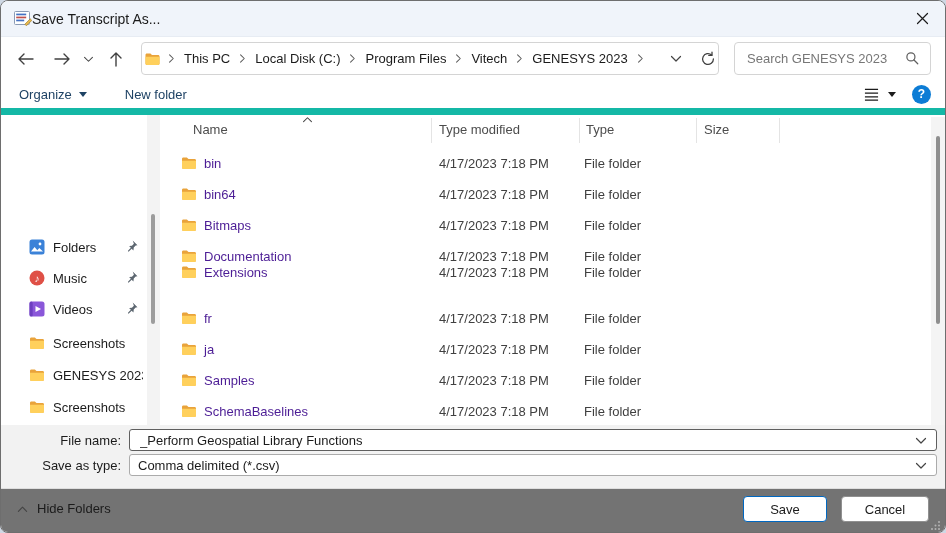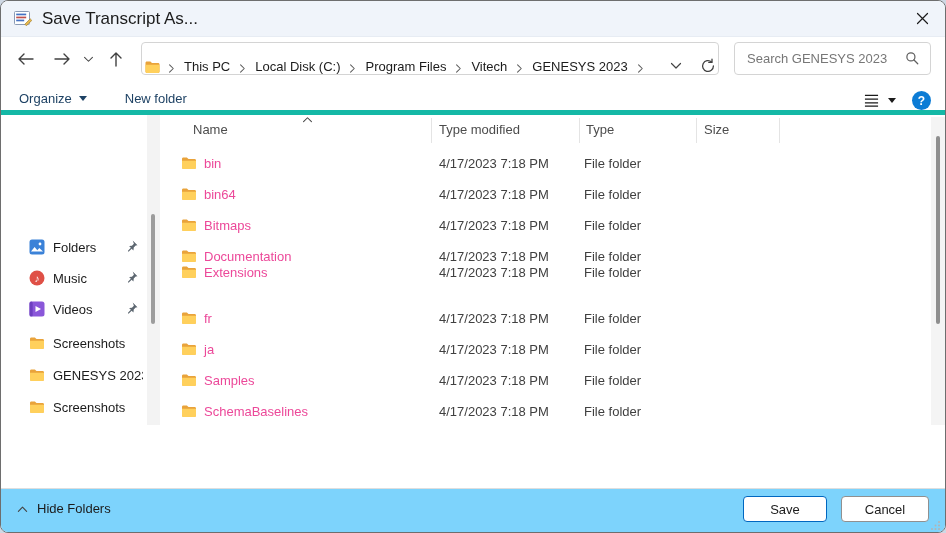--- a/index.html
+++ b/index.html
@@ -5,39 +5,39 @@
   html,body{margin:0;padding:0;background:#cfd8e4;}
   .window{position:relative;width:946px;height:533px;box-sizing:border-box;background:#fff;
     border:1px solid #6e6e6e;border-radius:8px;overflow:hidden;
     font-family:"Liberation Sans","DejaVu Sans",sans-serif;font-size:13px;color:#1b1b1b;}
   svg{display:block}
   .stroke-i{stroke:#404040;fill:none;stroke-width:1.4;stroke-linecap:round;stroke-linejoin:round}
 
   
   .titlebar{position:absolute;top:0;left:0;right:0;height:36px;background:#f0f4fa;
     border-bottom:1px solid #e7ecf3;display:flex;align-items:center;padding-left:13px;box-sizing:border-box}
-  .title-text{font-size:17px;margin-left:10px;color:#1b1b1b}
+  .title-text{font-size:14px;color:#1b1b1b}
   .close-btn{position:absolute;right:0;top:0;width:46px;height:35px;display:flex;align-items:center;justify-content:center;cursor:pointer}
 
   
   .navbar{position:absolute;top:37px;left:0;right:0;height:42px;background:#fff}
   .navbtn{position:absolute;top:6px;width:30px;height:30px;display:flex;align-items:center;justify-content:center;border-radius:4px;cursor:pointer}
   .addressbar{position:absolute;left:140px;top:4px;width:578px;height:33px;border:1px solid #d4d4d4;border-radius:4px;
-    display:flex;align-items:flex-end;padding:0 2px;box-sizing:border-box;background:#fff}
+    display:flex;align-items:center;padding:0 2px;box-sizing:border-box;background:#fff}
   .crumb{padding:0 2px;cursor:pointer;white-space:nowrap}
   .crumb-sep{margin:0 7px}
   .addr-right{margin-left:auto;display:flex;align-items:center;gap:18px}
   .searchbox{position:absolute;left:733px;top:4px;width:197px;height:33px;border:1px solid #d4d4d4;border-radius:4px;
     display:flex;align-items:center;padding:0 10px;box-sizing:border-box;background:#fff}
   .searchbox input{border:none;outline:none;flex:1;font:inherit;font-size:13px;color:#8b5cf6;background:transparent;min-width:0}
   .searchbox input::placeholder{color:#777}
 
   
-  .toolbar{position:absolute;top:79px;left:0;right:0;height:35px;background:#fff;border-bottom:5px solid #14b8a6;
-    display:flex;align-items:flex-end;box-sizing:border-box}
+  .toolbar{position:absolute;top:79px;left:0;right:0;height:35px;background:#fff;border-bottom:7px solid #14b8a6;
+    display:flex;align-items:center;box-sizing:border-box}
   .tool-link{display:flex;align-items:center;gap:7px;color:#1e4264;cursor:pointer;padding:4px 6px}
   .tool-organize{margin-left:12px}
   .tool-newfolder{margin-left:26px}
   .tool-right{margin-left:auto;display:flex;align-items:center;gap:16px;margin-right:14px}
   .viewbtn{display:flex;align-items:center;gap:8px;cursor:pointer}
   .helpbtn{width:19px;height:19px;border-radius:50%;background:#0c7cd5;color:#fff;display:flex;align-items:center;justify-content:center;
     font-size:12px;font-weight:bold;cursor:pointer}
 
   
   .content{position:absolute;top:114px;left:0;right:0;height:310px;background:#fff;overflow:hidden}
@@ -50,40 +50,40 @@
   .side-sbtrack{position:absolute;right:3px;top:0;width:13px;height:100%;background:#f3f3f3;cursor:pointer}
   .side-sbthumb{position:absolute;left:4px;width:4px;top:99px;height:110px;background:#9c9c9c;border-radius:2px;cursor:grab}
 
   .filelist{position:absolute;left:162px;top:0;right:0;height:100%}
   .flheader{position:absolute;top:0;left:0;right:14px;height:30px;background:#fff}
   .hcol{position:absolute;top:7px;color:#4c4c4c;cursor:pointer}
   .hsep{position:absolute;top:3px;height:25px;width:1px;background:#e4e4e4}
   .sorticon{position:absolute;left:139px;top:1px}
   .frow{position:absolute;left:0;right:14px;height:31px;cursor:pointer}
   .ficon{position:absolute;left:18px;top:8px}
-  .fname{position:absolute;left:41px;top:8px;color:#ec4899;white-space:nowrap}
+  .fname{position:absolute;left:41px;top:8px;color:#4c1d95;white-space:nowrap}
   .fdate{position:absolute;left:276px;top:8px;color:#404040;white-space:nowrap}
   .ftype{position:absolute;left:421px;top:8px;color:#3f3f3f;white-space:nowrap}
   .fl-sbtrack{position:absolute;right:0;top:2px;width:14px;height:100%;background:#f4f4f4;cursor:pointer}
   .fl-sbthumb{position:absolute;left:5px;width:4px;top:19px;height:188px;background:#8f8f8f;border-radius:2px;cursor:grab}
 
   
   .fields{position:absolute;top:424px;left:0;right:0;height:63px;background:#f2f2f2}
   .flabel{position:absolute;left:0;width:120px;text-align:right;color:#1b1b1b}
   .combo{position:absolute;left:128px;right:8px;height:22px;background:#fff;border-radius:3px;
     display:flex;align-items:center;padding:0 28px 0 8px;box-sizing:border-box}
   .combo-chev{position:absolute;right:9px;top:7px}
   .combo-name{top:4px;border:1px solid #5f5f5f}
   .combo-type{top:29px;border:1px solid #ababab;cursor:pointer}
   .combo-name input{border:none;outline:none;flex:1;font:inherit;font-size:13px;color:#1b1b1b;background:transparent;min-width:0}
   .flabel-name{top:8px}
   .flabel-type{top:33px}
 
   
-  .footer{position:absolute;top:487px;left:0;right:0;height:46px;background:#7dd3fc;border-top:1px solid #dedede;box-sizing:border-box}
+  .footer{position:absolute;top:487px;left:0;right:0;height:46px;background:#737373;border-top:1px solid #dedede;box-sizing:border-box}
   .hidefolders{position:absolute;left:16px;top:12px;display:flex;align-items:center;gap:9px;cursor:pointer;color:#1b1b1b}
   .btn{position:absolute;top:7px;height:26px;background:#fff;border-radius:4px;display:flex;align-items:center;justify-content:center;
     font-size:13px;cursor:pointer;box-sizing:border-box}
   .btn-save{left:742px;width:84px;border:1px solid #0067c0}
   .btn-cancel{left:840px;width:88px;border:1px solid #909090}
   .grip{position:absolute;right:4px;bottom:3px;cursor:nwse-resize}
 </style>
 </head>
 <body>
 
@@ -380,20 +380,36 @@
         <span class="fdate">4/17/2023 7:18 PM</span>
         <span class="ftype">File folder</span>
       </div>
 
       <div class="fl-sbtrack">
         <div class="fl-sbthumb"></div>
       </div>
     </div>
   </div>
 
+  <div class="fields">
+    <span class="flabel flabel-name">File name:</span>
+    <div class="combo combo-name">
+      <input type="text" value="_Perform Geospatial Library Functions" style="">
+      <svg class="combo-chev" width="12" height="8" viewBox="0 0 12 8">
+          <use href="#sym-chevdown"></use>
+        </svg>
+    </div>
+    <span class="flabel flabel-type">Save as type:</span>
+    <div class="combo combo-type">
+      <span>Comma delimited (*.csv)</span>
+      <svg class="combo-chev" width="12" height="8" viewBox="0 0 12 8">
+          <use href="#sym-chevdown"></use>
+        </svg>
+    </div>
+  </div>
 
   <div class="footer">
     <div class="hidefolders">
       <svg width="11" height="8" viewBox="0 0 12 8">
           <use href="#sym-chevup"></use>
         </svg>
       <span>Hide Folders</span>
     </div>
     <div class="btn btn-cancel">
       <span>Cancel</span>

